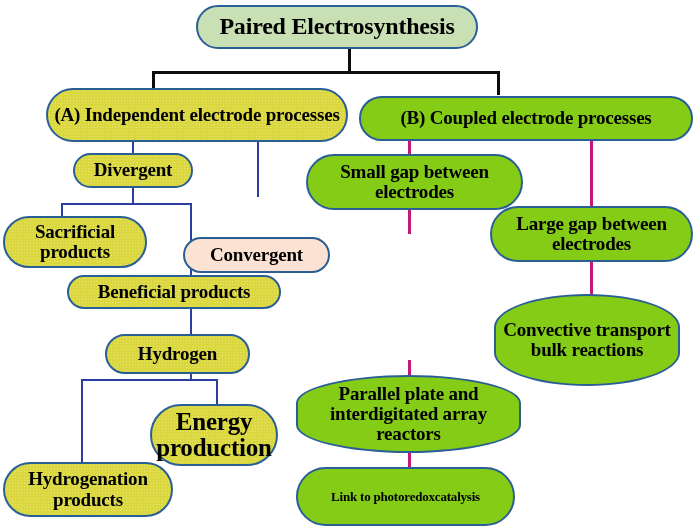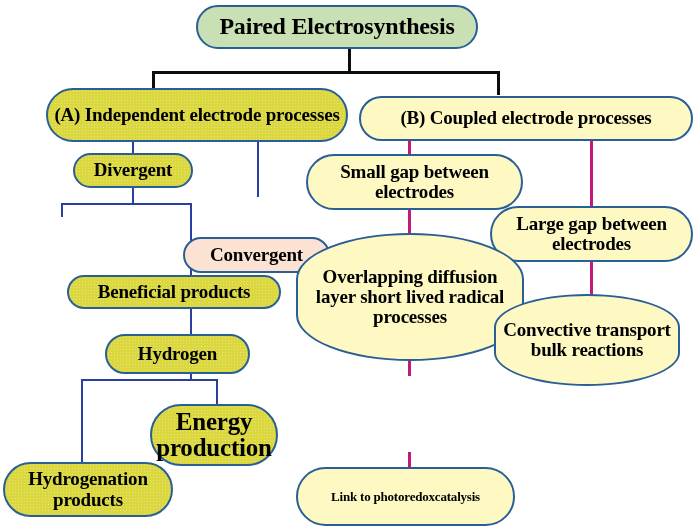--- a/index.html
+++ b/index.html
@@ -37,21 +37,21 @@
     z-index: 5;
   }
   .node span { display: block; width: 100%; padding: 0 6px; }
 
   
   .green  { background: #c9dfb4; border-color: #2a5f95; }
   .yellow { background: #dbd83f;
             background-image: radial-gradient(rgba(255,255,255,0.30) 0.8px, transparent 0.9px);
             background-size: 3px 3px;
             border-color: #2a5f95; }
-  .cyan   { background: #fef9c3; border-color: #2a5f95; }
+  .cyan   { background: #84cc16; border-color: #2a5f95; }
   .peach  { background: #fbe2d3; border-color: #2a5f95; margin-top: 41px; }
 
   .pill   { border-radius: 999px; }
   .blob   { border-radius: 50% / 36%; }
 </style>
 </head>
 <body>
 
 <div id="canvas">
 
@@ -92,20 +92,23 @@
   </div>
 
   <div class="node yellow pill" style="left:73px; top:153px; width:120px; height:35px; font-size:19px;">
     <span>Divergent</span>
   </div>
 
   <div class="node peach pill" style="left:183px; top:196px; width:147px; height:36px; font-size:19px;">
     <span>Convergent</span>
   </div>
 
+  <div class="node yellow pill" style="left:3px; top:216px; width:144px; height:52px; font-size:19px;">
+    <span>Sacrificial products</span>
+  </div>
 
   <div class="node yellow pill" style="left:67px; top:275px; width:214px; height:34px; font-size:19px;">
     <span>Beneficial products</span>
   </div>
 
   <div class="node yellow pill" style="left:105px; top:334px; width:145px; height:40px; font-size:19px;">
     <span>Hydrogen</span>
   </div>
 
   <div class="node yellow pill" style="left:150px; top:404px; width:128px; height:62px; font-size:25px;">
@@ -117,26 +120,26 @@
   </div>
 
   <div class="node cyan pill" style="left:306px; top:154px; width:217px; height:56px; font-size:19px;">
     <span>Small gap between electrodes</span>
   </div>
 
   <div class="node cyan pill" style="left:490px; top:206px; width:203px; height:56px; font-size:19px;">
     <span>Large gap between electrodes</span>
   </div>
 
-  <div class="node cyan blob" style="left:296px; top:233px; width:228px; height:128px; font-size:19px;">
-    <span>Overlapping diffusion layer short lived radical processes</span>
-  </div>
 
   <div class="node cyan blob" style="left:494px; top:294px; width:186px; height:92px; font-size:19px;align-items:center;">
     <span>Convective transport bulk reactions</span>
   </div>
 
+  <div class="node cyan blob" style="left:296px; top:375px; width:225px; height:78px; font-size:19px;">
+    <span>Parallel plate and interdigitated array reactors</span>
+  </div>
 
   <div class="node cyan pill" style="left:296px; top:467px; width:219px; height:59px; font-size:13px;">
     <span>Link to photoredoxcatalysis</span>
   </div>
 
 </div>
 
 </body></html>

